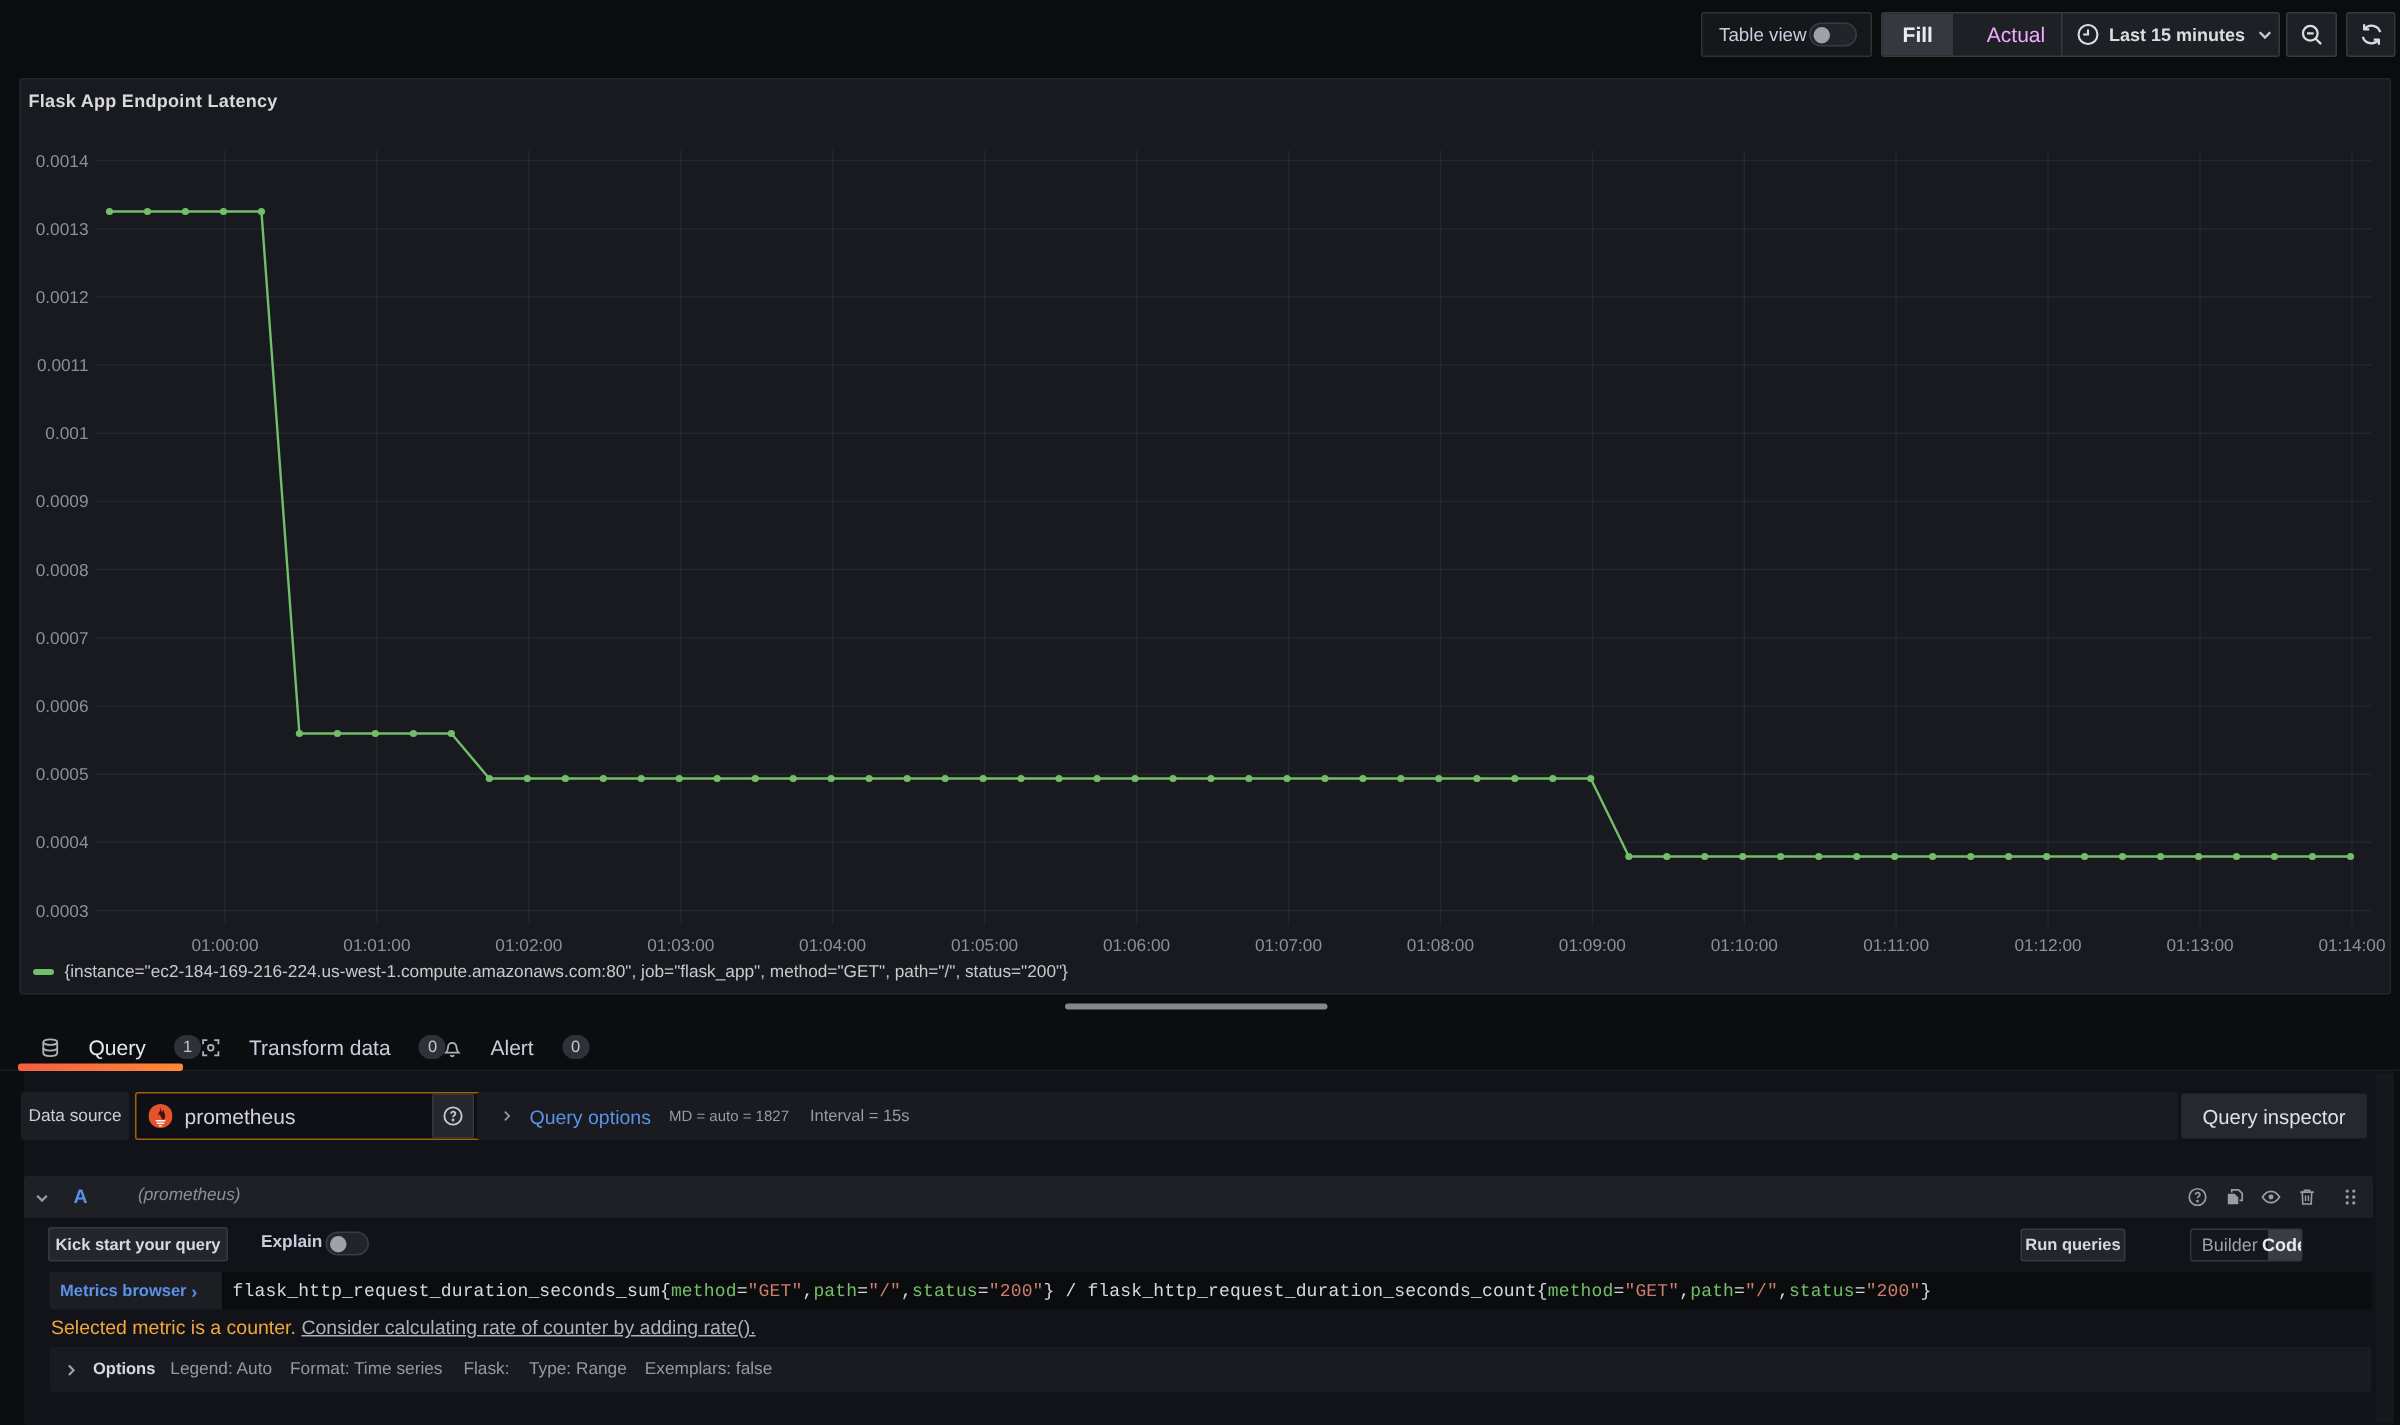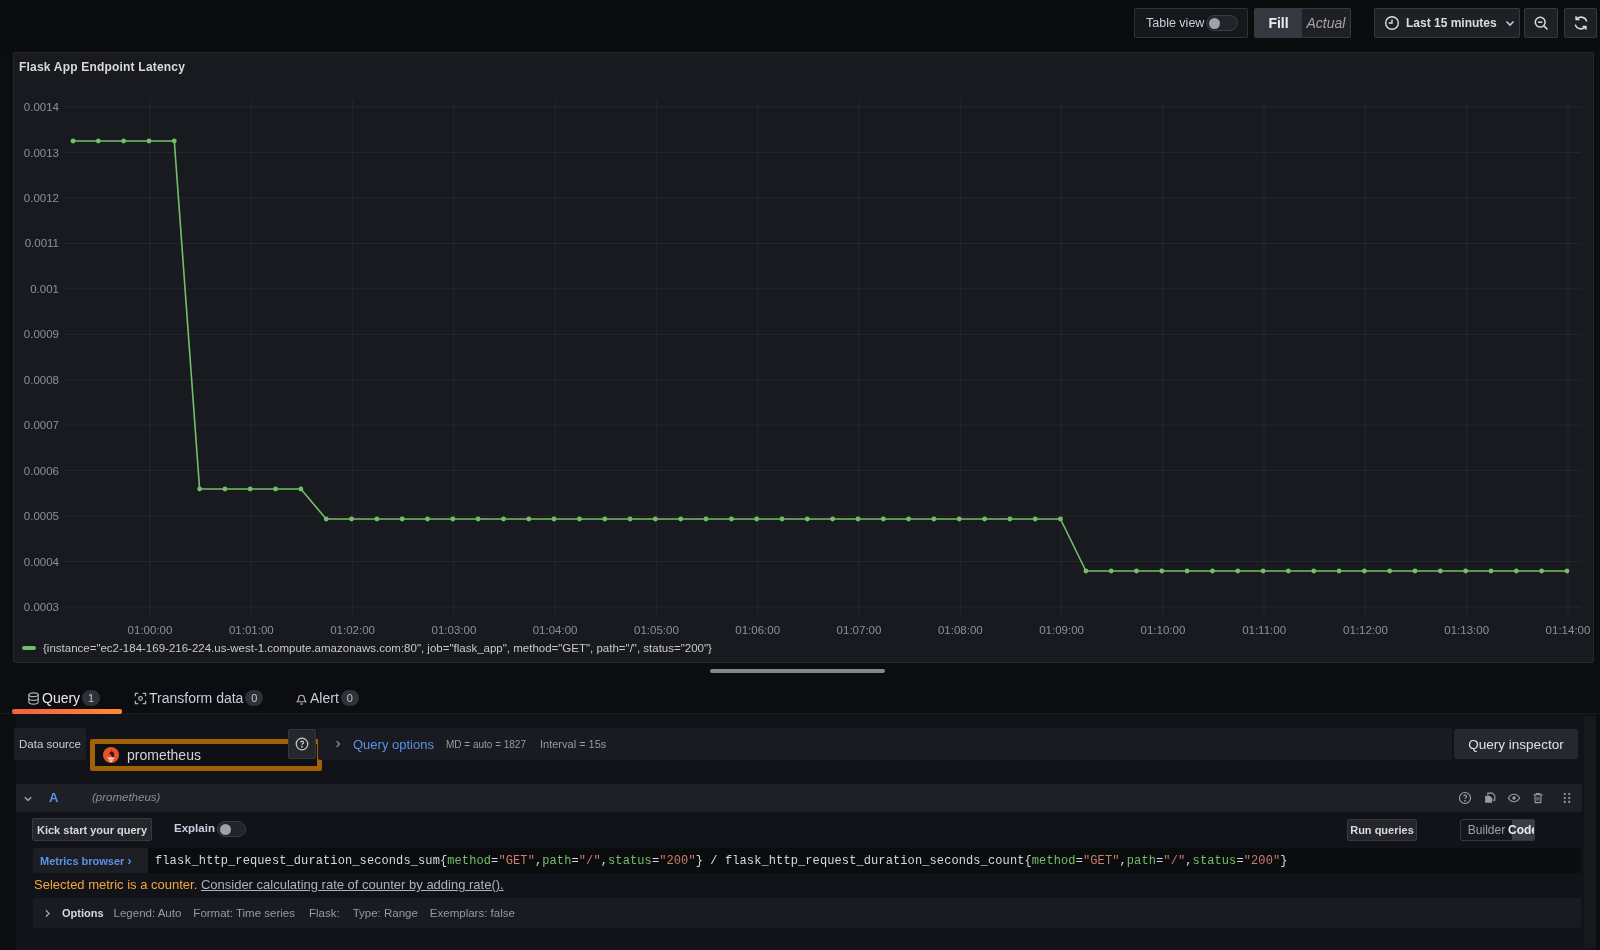--- a/index.html
+++ b/index.html
@@ -8,38 +8,38 @@
   .abs { position:absolute; }
   .topbar { left:0; top:0; width:1600px; height:52px; background:#0b0c0e; }
   
   .tbtn { display:flex; align-items:center; justify-content:center; color:#d5d6dc; font-size:14px; font-weight:500; border:1px solid rgba(204,204,220,0.15); border-radius:2px; background:#1e2026; }
   .tv { left:1134px; top:8px; width:114px; height:30px; display:flex; align-items:center; justify-content:space-between; border:1px solid rgba(204,204,220,0.15); border-radius:2px; padding:0 9px 0 11px; color:#ccccdc; font-size:12.5px; white-space:nowrap; background:#16171b; }
   .switch { width:32px; height:16px; border-radius:9px; background:#22242a; border:1px solid #3a3c43; position:relative; }
   .switch::after { content:""; position:absolute; left:2px; top:1.5px; width:11px; height:11px; border-radius:50%; background:#9fa2aa; }
   .seg { left:1254px; top:8px; height:30px; display:flex; border:1px solid rgba(204,204,220,0.15); border-radius:2px; overflow:hidden; background:#1e2026; }
   .seg > div { display:flex; align-items:center; justify-content:center; font-size:14px; }
   .segon { background:#36383f; color:#ecedf0; font-weight:700; width:47px; font-size:13px; }
-  .segoff { color:#a3a3a3; width:48px; font-size:13.5px;font-style:italic; }
+  .segoff { color:#f0abfc; width:84px; font-size:13.5px; }
   .timep { left:1374px; top:8px; width:146px; height:30px; display:flex; align-items:center; border:1px solid rgba(204,204,220,0.15); border-radius:2px; background:#1e2026; color:#dcdde1; font-size:12px; font-weight:700; white-space:nowrap; }
   .refr { left:1564px; top:8px; width:33px; height:30px; }
   
   .panel { left:13px; top:52px; width:1581px; height:611px; background:#181a1f; border:1px solid #25272d; border-radius:2px; }
   .ptitle { left:19px; top:60px; font-size:12px; font-weight:700; color:#d8d9dd; letter-spacing:0.2px; }
   .legend { left:22px; top:642px; display:flex; align-items:center; gap:7px; }
   .lswatch { width:14px; height:4px; border-radius:2px; background:#73bf69; }
   .ltext { color:#c9cace; font-size:11.5px; }
   .hscroll { left:710px; top:669px; width:175px; height:4px; border-radius:2px; background:#85878c; }
   
-  .tab { top:684px; height:28px; display:flex; align-items:center; gap:2px; font-size:14px; color:#ccccdc; }
+  .tab { top:684px; height:28px; display:flex; align-items:center; gap:19px; font-size:14px; color:#ccccdc; }
   .pill { background:#2e3138; color:#c3c5cb; font-size:11px; border-radius:9px; height:16px; width:18px; display:flex; align-items:center; justify-content:center; }
   .underline { left:12px; top:709px; width:110px; height:5px; border-radius:2px; background:linear-gradient(90deg,#f55f3e,#ff8833); }
   .tabline { left:0; top:713px; width:1600px; height:1px; background:rgba(204,204,220,0.07); }
   
   .dslabel { left:14px; top:728px; width:72px; height:32px; background:#1c1e24; border-radius:2px; display:flex; align-items:center; padding-left:5px; color:#ccccdc; font-size:11.5px; white-space:nowrap; }
-  .dsdrop { left:90px; top:728px; width:232px; height:32px; background:#0f1016; border:5px solid #a16207; border-radius:2px; display:flex; align-items:center; padding:0 8px; gap:8px; color:#d2d3d8; font-size:14px;margin-top:11px; }
+  .dsdrop { left:90px; top:728px; width:232px; height:32px; background:#0f1016; border:1px solid #a16207; border-radius:2px; display:flex; align-items:center; padding:0 8px; gap:8px; color:#d2d3d8; font-size:14px; }
   .dsinfo { left:288px; top:729px; width:28px; height:30px; background:#26272d; border:1px solid #35373d; border-radius:2px; display:flex; align-items:center; justify-content:center; }
   .qostrip { left:318px; top:728px; width:1134px; height:32px; background:#191b20; border-radius:2px; display:flex; align-items:center; color:#989ba3; font-size:13px; }
   .qinsp { left:1454px; top:729px; width:124px; height:30px; background:#26282f; border-radius:2px; display:flex; align-items:center; justify-content:center; color:#dfe0e4; font-size:13.5px; }
   
   .cont { left:16px; top:714px; width:1580px; height:236px; background:#121318; border-radius:2px; }
   .rowA { left:16px; top:784px; width:1566px; height:28px; background:#1e2026; border-radius:2px; }
   .btn { background:#24262c; border:1px solid #37393f; border-radius:2px; color:#d8d9de; font-size:13px; font-weight:500; display:flex; align-items:center; justify-content:center; }
   .mono { font-family:"Liberation Mono", monospace; }
 </style>
 </head>

